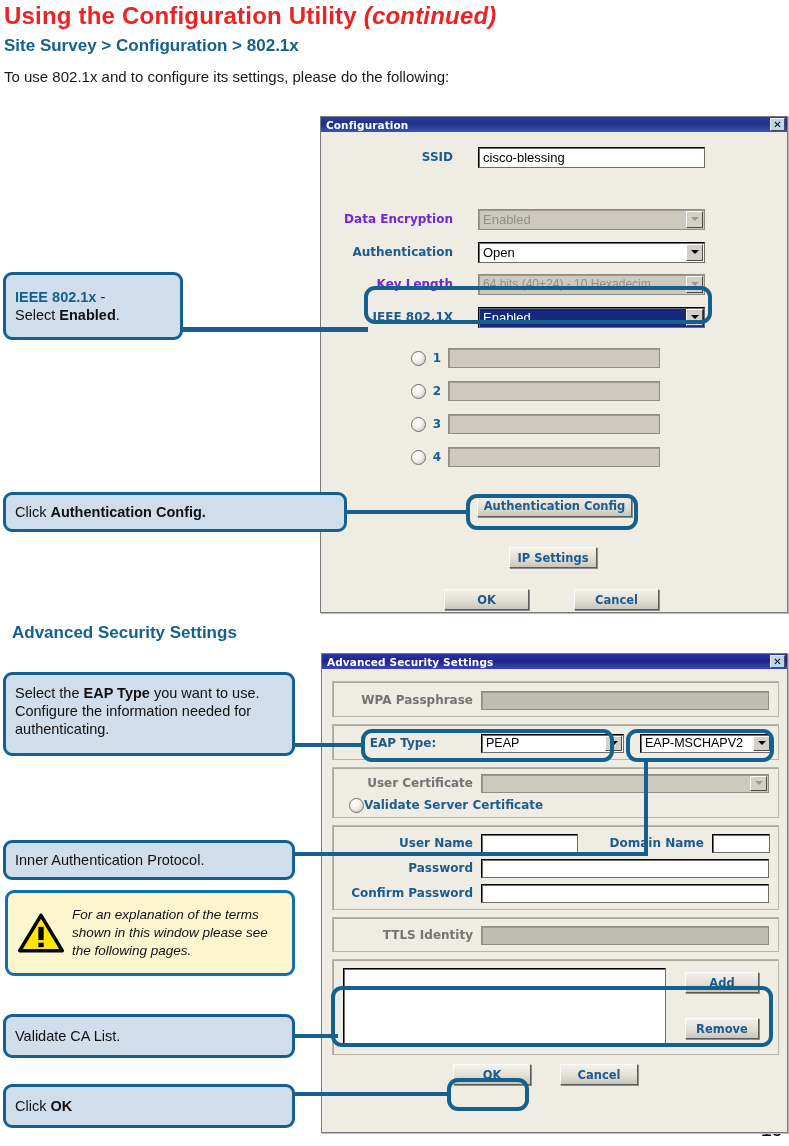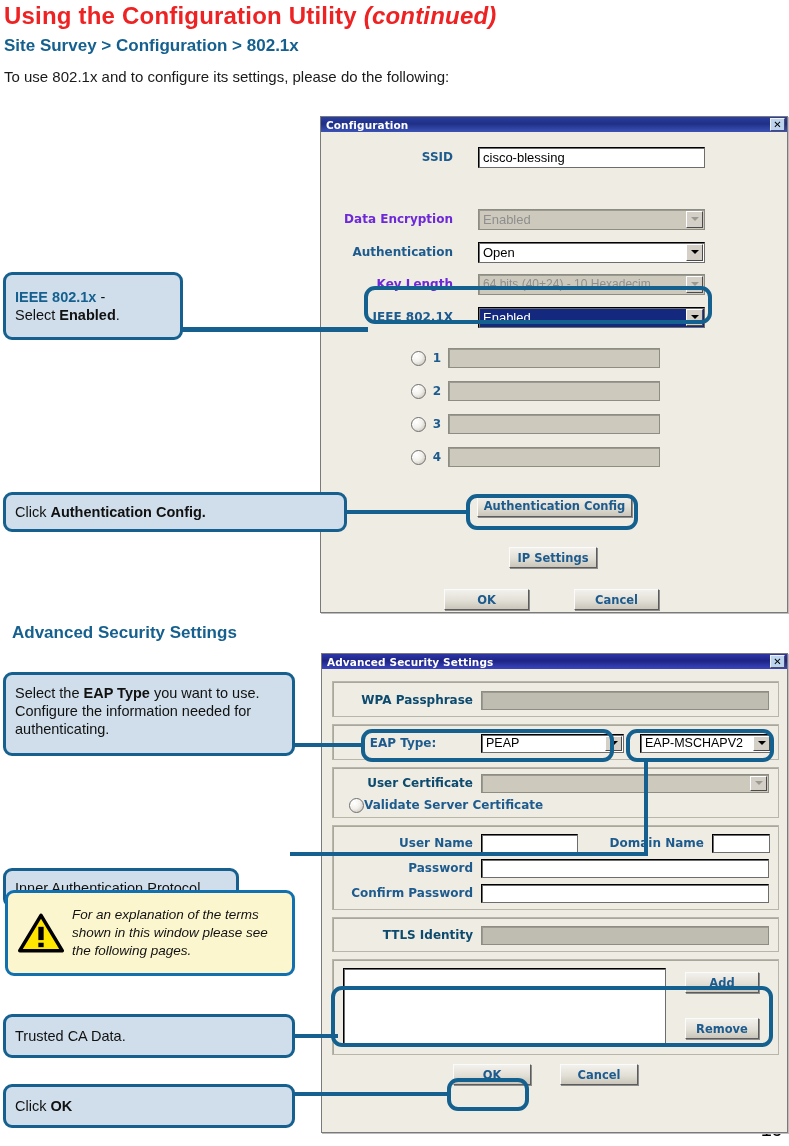--- a/index.html
+++ b/index.html
@@ -145,21 +145,21 @@
     border:1px solid #ffffff;
     box-shadow: inset 1px 1px 0 #a9a69c, 0 0 0 1px transparent;
     outline:1px solid #b8b5ab; outline-offset:-1px;
   }
   .arow { position:absolute; height:20px; display:flex; align-items:center; }
   .alab {
     text-align:right; padding-right:8px;
     font-size:12px; font-weight:bold; color:#1d5b8e;
     font-family:"DejaVu Sans", sans-serif; white-space:nowrap;
   }
-  .alab.dis { color:#0c4a6e; }
+  .alab.dis { color:#737373; }
   .afld {
     height:19px; background:#ffffff;
     border:1px solid #000; border-right-color:#6d6d6d; border-bottom-color:#6d6d6d;
     box-shadow: inset 1px 1px 0 #6d6d6d;
     display:flex; align-items:center; padding-left:4px;
     font-size:12.5px; color:#000;
   }
   .afld.dis { background:#cdcabd; color:#8e8e8e; border-color:#8d8d84; box-shadow:inset 1px 1px 0 #9a9a90; }
   .afld.gray { background:#bfbcb2; }
 
@@ -398,36 +398,36 @@
 
 <div class="conn" style="left:270px; top:743px; width:95px; height:4px;"></div>
 <div class="callout" style="left:3px; top:672px; width:292px; height:84px; align-items:flex-start; padding-top:9px;">
   <div>
     <span>Select the </span><b>EAP Type</b><span> you want to use. Configure the information needed for authenticating.</span>
   </div>
 </div>
 
 <div class="conn" style="left:644px; top:760px; width:4px; height:96px;"></div>
 <div class="conn" style="left:290px; top:852px; width:358px; height:4px;"></div>
-<div class="callout" style="left:3px; top:868px; width:236px; height:40px;">
+<div class="callout" style="left:3px; top:840px; width:292px; height:40px;">
   <span>Inner Authentication Protocol.</span>
 </div>
 
 <div class="callout warn" style="left:5px; top:890px; width:290px; height:86px; padding:8px 10px;">
   <svg class="warn-tri" viewBox="0 0 52 46">
     <polygon points="26,3 50,43 2,43" fill="#ffe600" stroke="#000" stroke-width="4" stroke-linejoin="round"></polygon>
     <rect x="23" y="16" width="6" height="15" fill="#000"></rect>
     <rect x="23" y="34" width="6" height="5" fill="#000"></rect>
   </svg>
   <span class="warn-text">For an explanation of the terms shown in this window please see the following pages.</span>
 </div>
 
 <div class="conn" style="left:290px; top:1034px; width:48px; height:4px;"></div>
 <div class="callout" style="left:3px; top:1014px; width:292px; height:44px;">
-  <span>Trusted CA Data.</span>
+  <span>Validate CA List.</span>
 </div>
 
 <div class="conn" style="left:290px; top:1092px; width:160px; height:4px;"></div>
 <div class="callout" style="left:3px; top:1084px; width:292px; height:44px;">
   <div>
     <span>Click </span><b>OK</b>
   </div>
 </div>
 
 </body></html>

